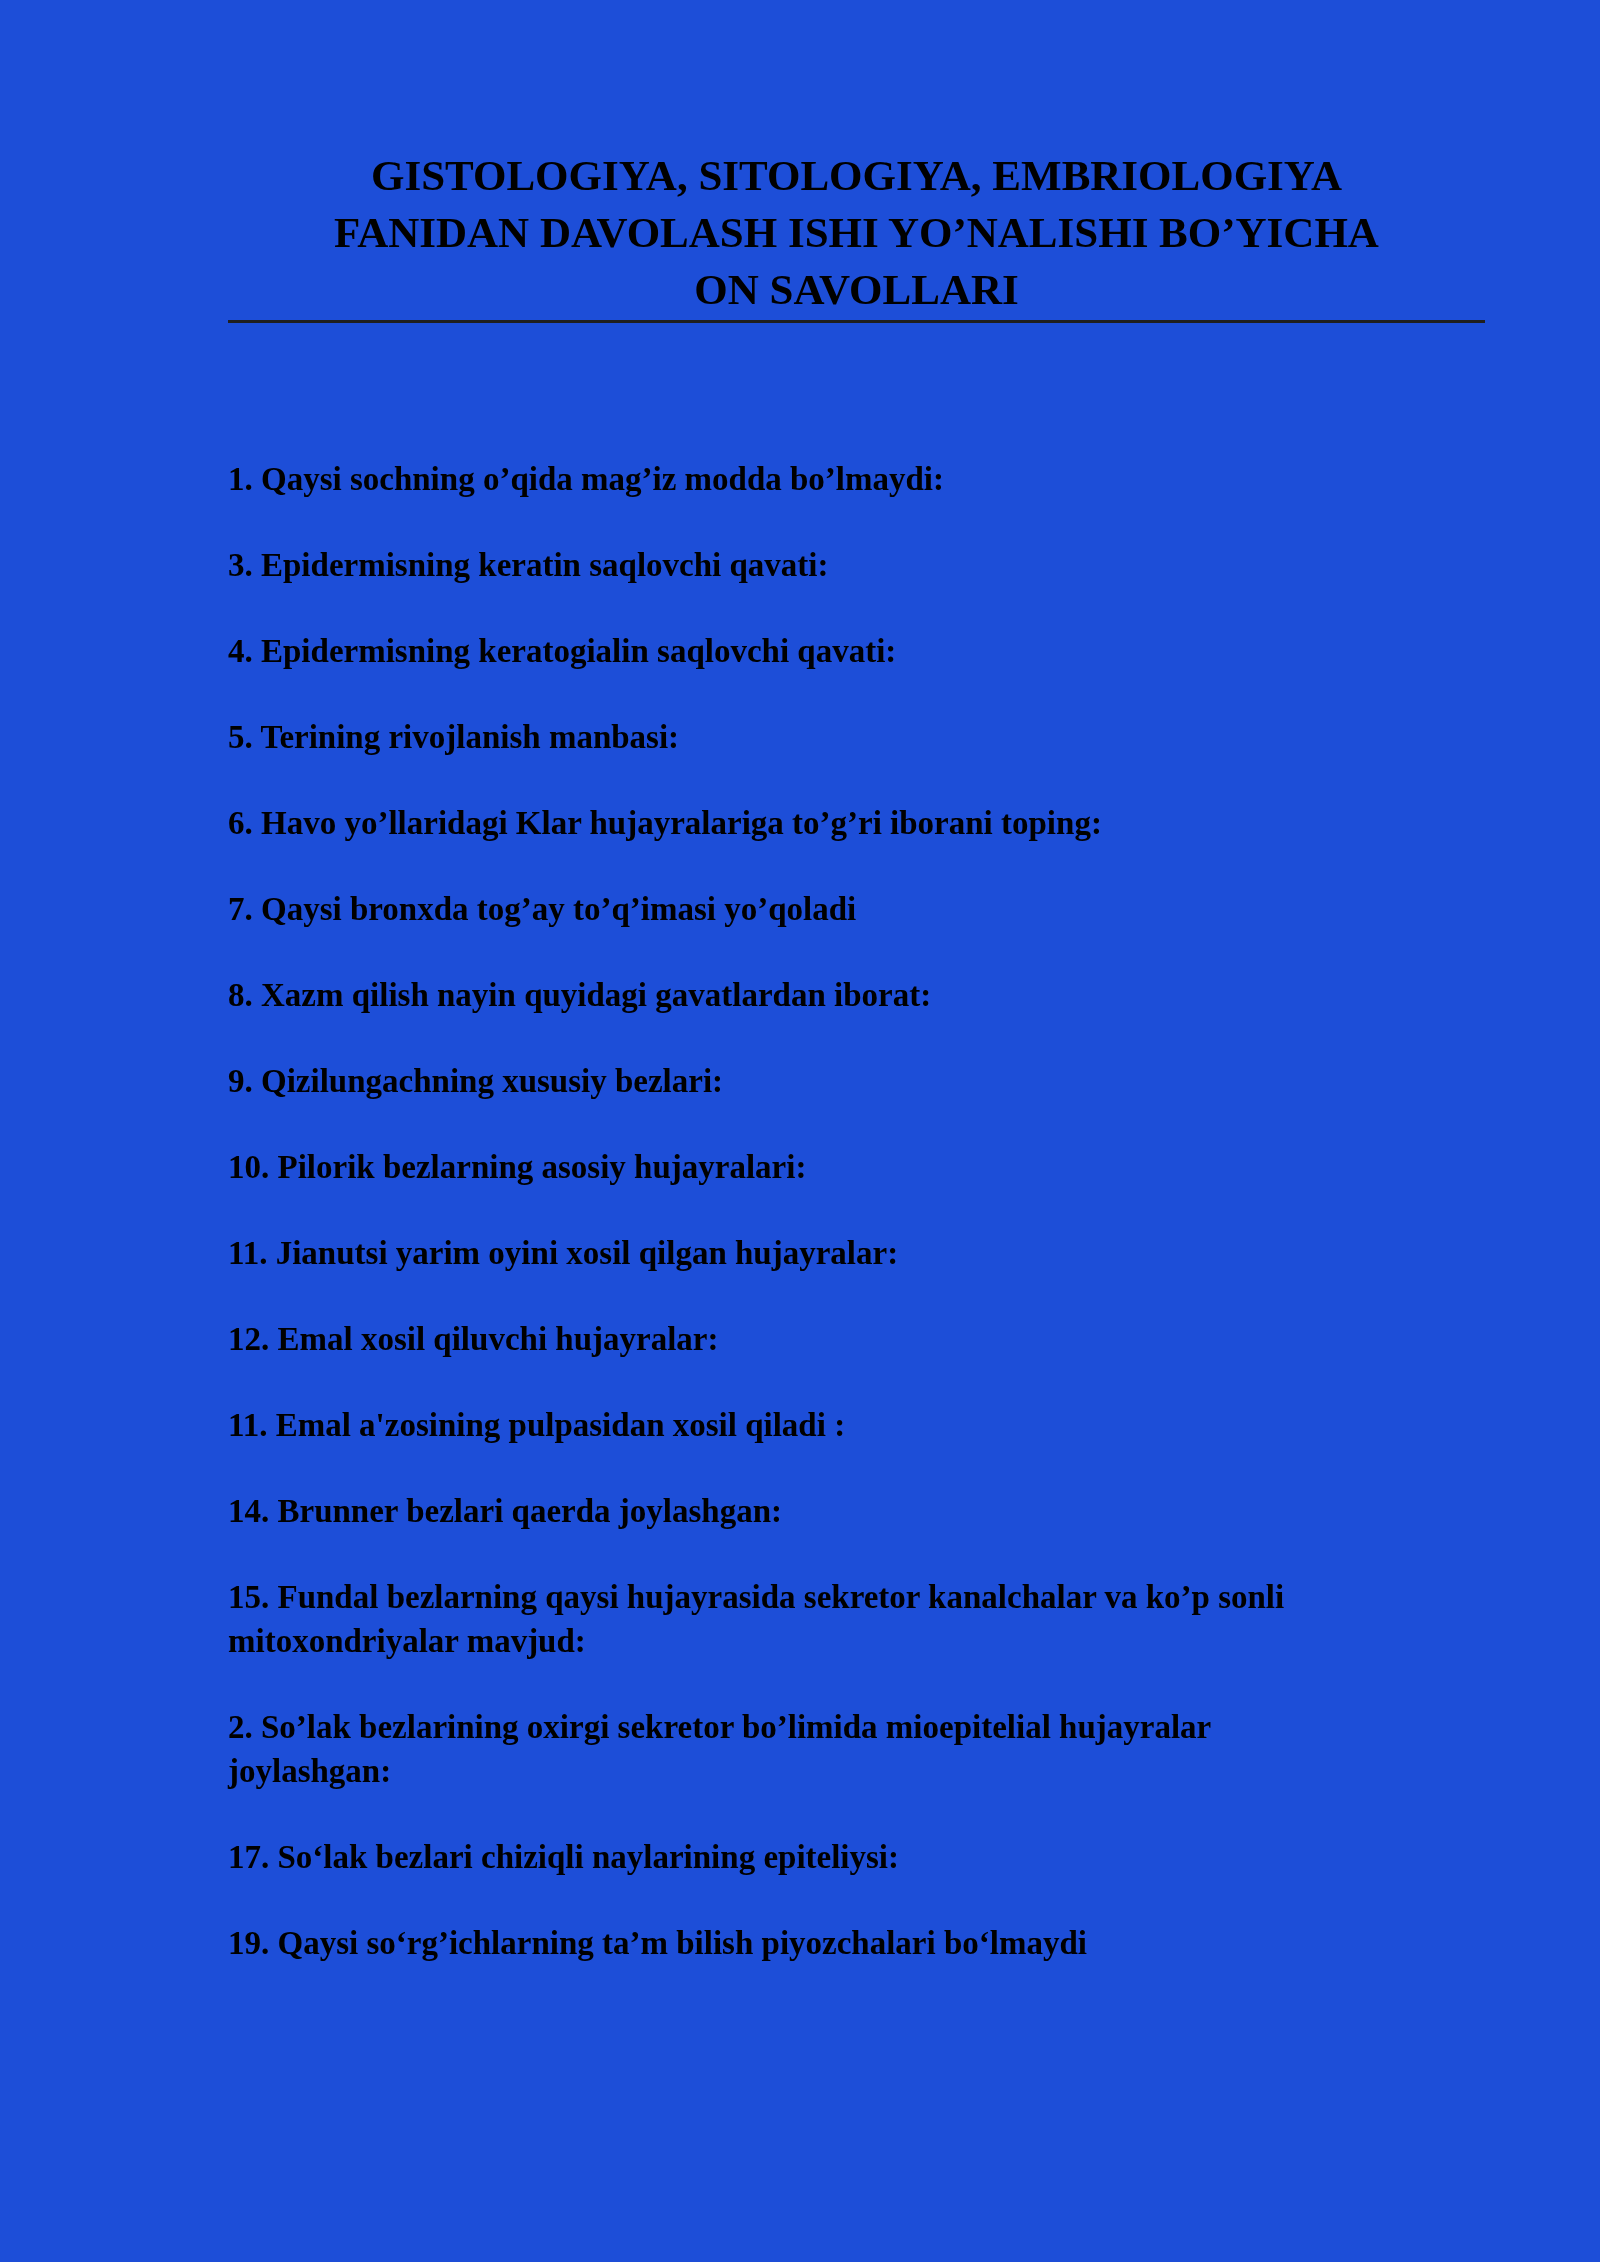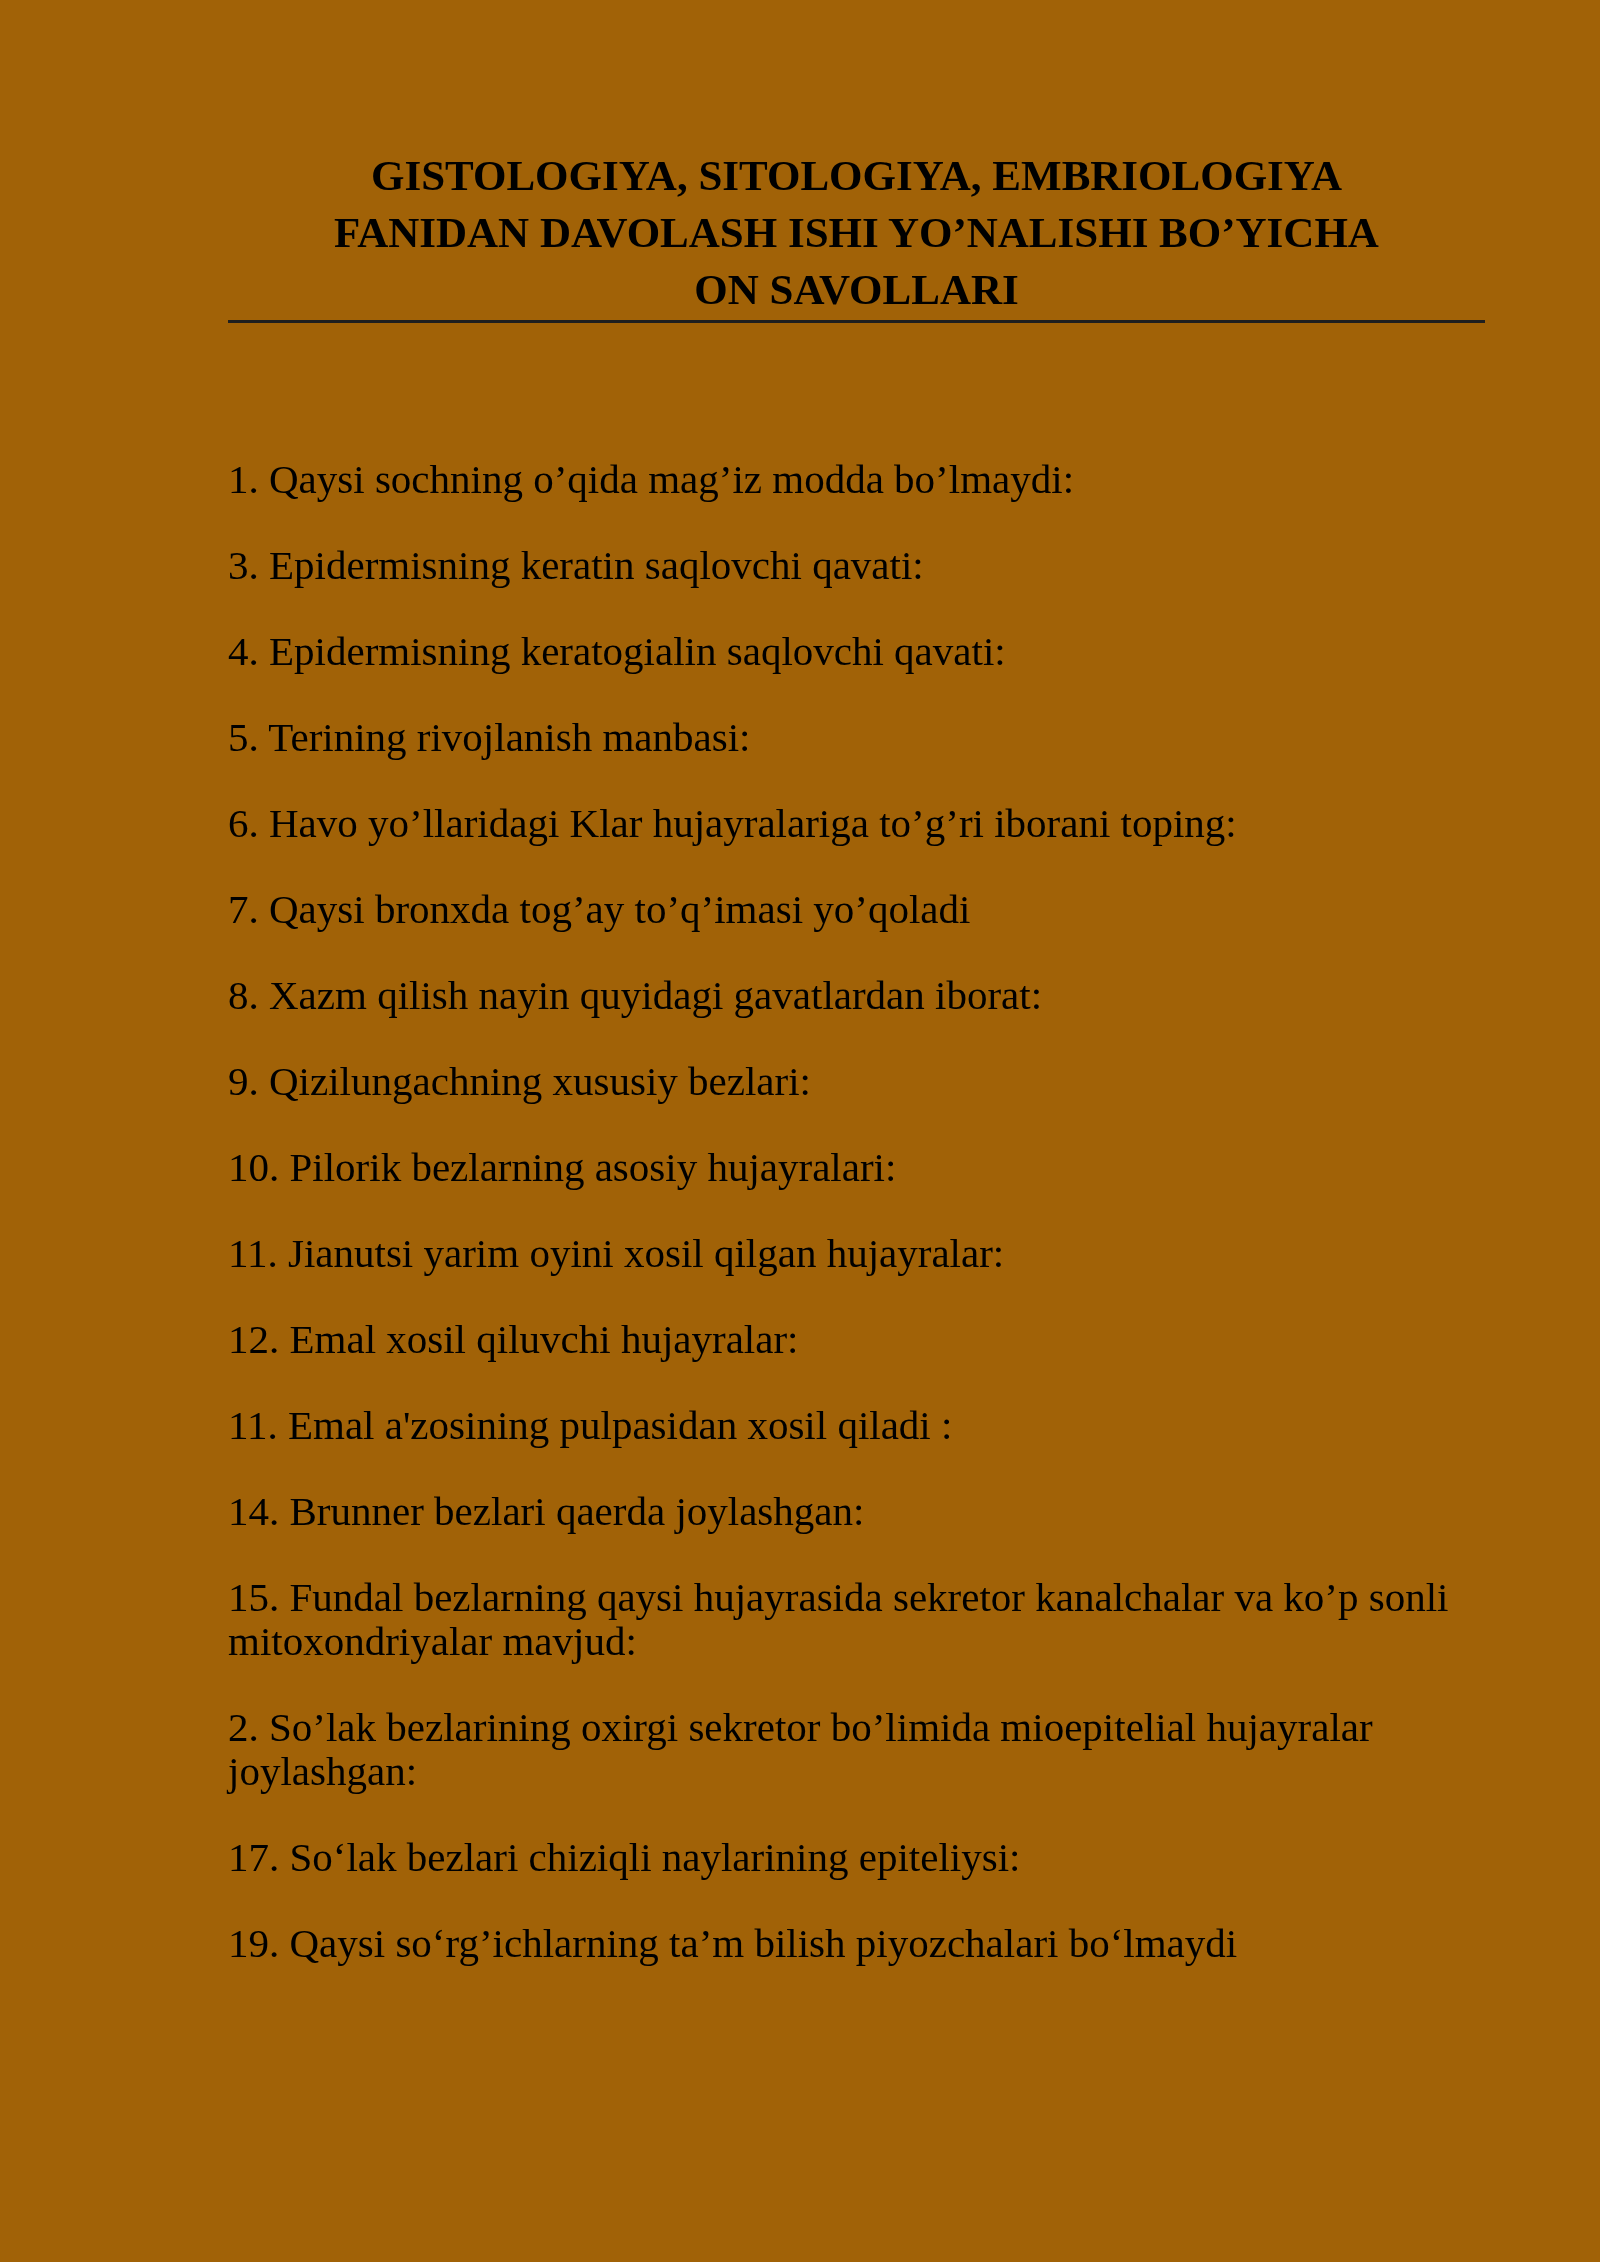--- a/index.html
+++ b/index.html
@@ -4,21 +4,21 @@
 <style>
   html, body {
     margin: 0;
     padding: 0;
     background: #ffffff;
   }
   .page {
     position: relative;
     width: 1600px;
     height: 2262px;
-    background: #a16207;
+    background: #1d4ed8;
     color: #000000;
     font-family: "Liberation Serif", "DejaVu Serif", serif;
     font-weight: bold;
     overflow: hidden;
   }
   .doc-header {
     margin: 147px 0 0 228px;
     width: 1257px;
     border-bottom: 3px solid #1f1f1f;
     padding-bottom: 2px;
@@ -31,23 +31,23 @@
     text-align: center;
     white-space: pre;
     letter-spacing: 0px;
   }
   .questions {
     margin: 134px 0 0 228px;
     width: 1260px;
   }
   .question-item {
     margin: 4px 0 42px 0;
-    font-size: 41px;
+    font-size: 33px;
     line-height: 44px;
-    font-weight: normal;
+    font-weight: bold;
     white-space: pre-line;
   }
 </style>
 </head>
 <body>
 
 <div class="page">
 
   <div class="doc-header">
     <h1 class="doc-title">GISTOLOGIYA, SITOLOGIYA, EMBRIOLOGIYA

